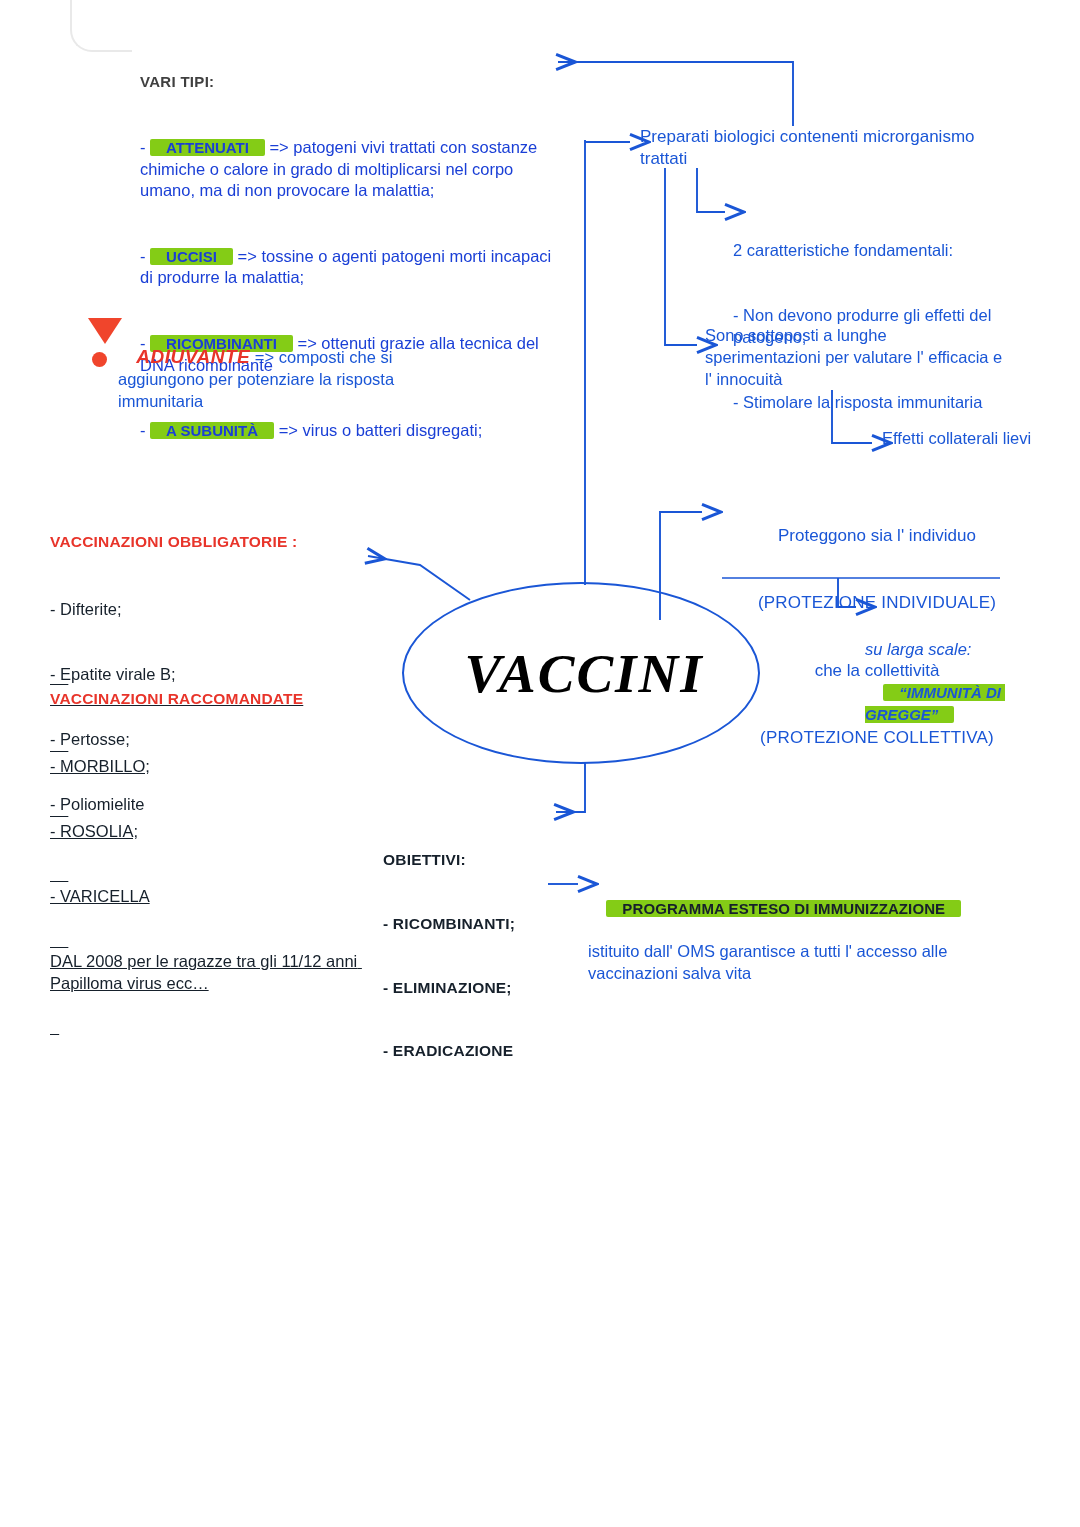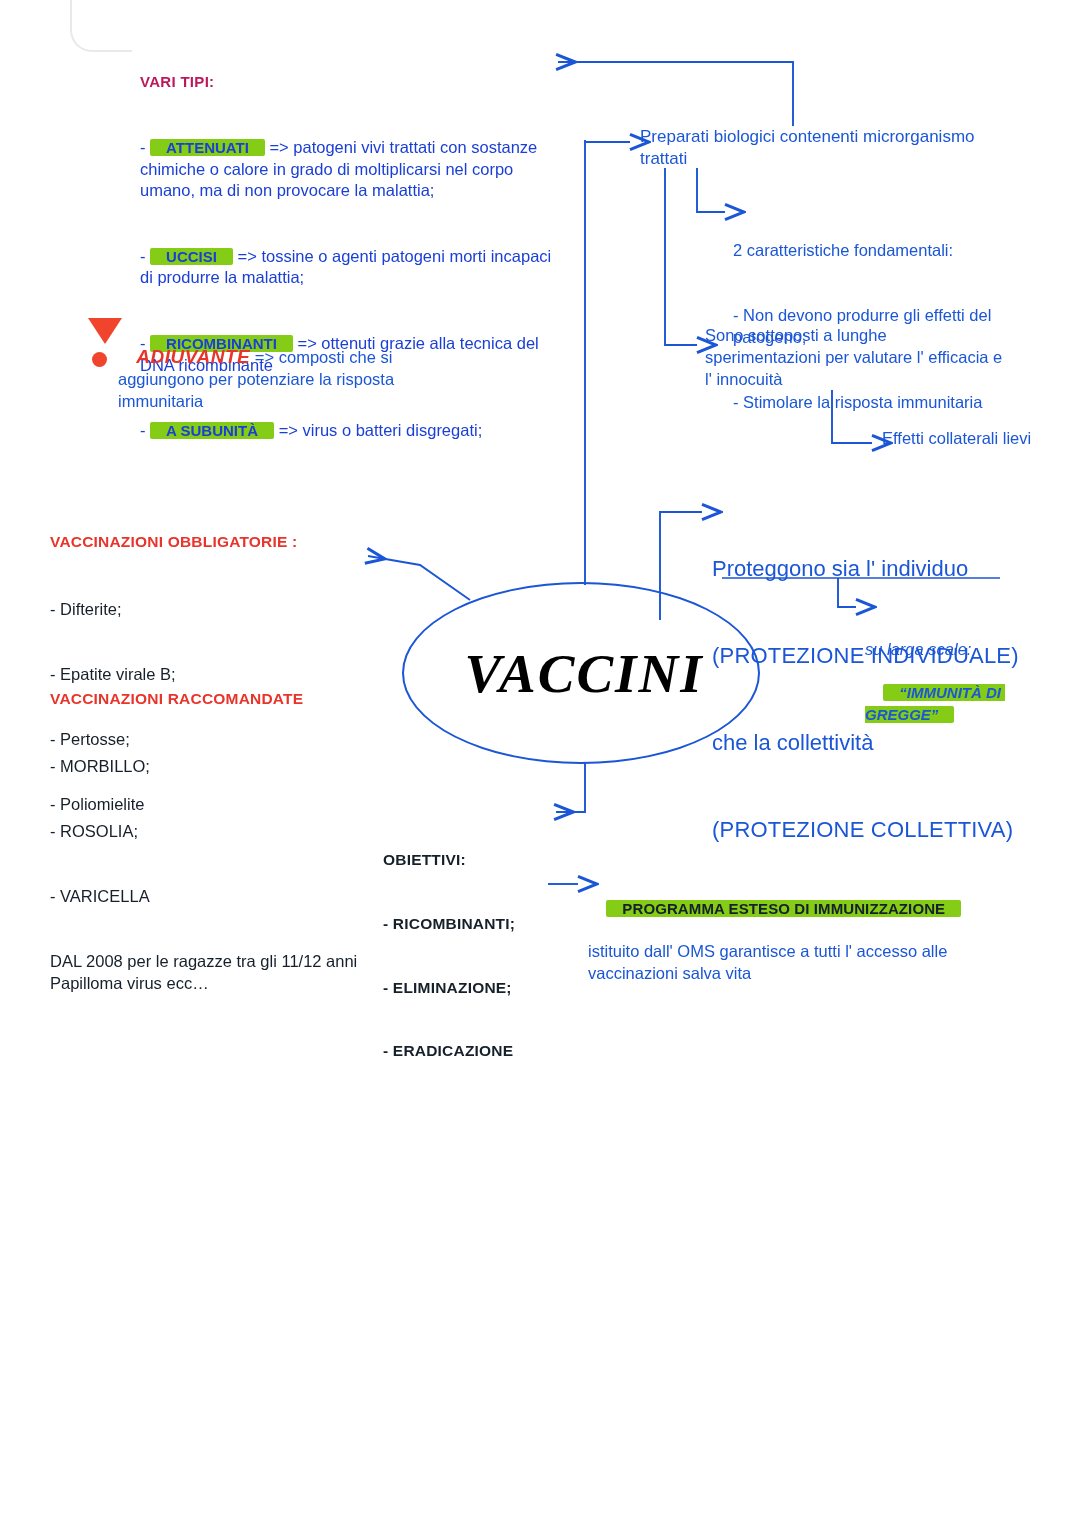--- a/index.html
+++ b/index.html
@@ -46,21 +46,21 @@
   
   #vari-tipi {
     left: 140px; top: 28px; width: 420px;
     font-size: 16.5px;
     color: #1a3fd6;
   }
   #vari-tipi .hdr {
     font-weight: bold;
     letter-spacing: .3px;
     font-size: 15px;
-    color: #be185d;
+    color: #404040;
     display: block;
     margin-bottom: 2px;
   }
   #vari-tipi .line { display: block; }
   #vari-tipi .term { font-weight: bold; font-size: 15px; }
 
   #adiuvante {
     left: 118px; top: 322px; width: 340px;
     font-size: 16.5px;
   }
@@ -102,42 +102,44 @@
     display: block;
     margin-bottom: 3px;
   }
   #obbligatorie .line,
   #raccomandate .line { display: block; }
 
   #raccomandate {
     left: 50px; top: 645px; width: 340px;
     font-size: 16.5px;
     color: #16202b;
+    text-decoration: underline;
   }
   #raccomandate .note { display: block; }
 
   #preparati {
     left: 640px; top: 126px; width: 340px;
     font-size: 17px;
   }
   #carat {
     left: 733px; top: 196px; width: 330px;
     font-size: 16.5px;
   }
   #sottoposti {
     left: 705px; top: 325px; width: 300px;
     font-size: 16.5px;
   }
   #effetti {
     left: 882px; top: 428px; width: 200px;
     font-size: 16.5px;
   }
   #proteggono {
-    left: 712px; top: 496px; width: 330px;
-    font-size: 22px;
+    left: 712px; top: 480px; width: 330px;
+    font-size: 17px;
+    text-align: center;
   }
   #proteggono .caps { letter-spacing: .2px; }
   #larga {
     left: 865px; top: 595px; width: 210px;
     font-size: 16.5px;
     font-style: italic;
   }
   #larga .q { font-weight: bold; font-size: 15px; margin-top: 16px; }
 
   #obiettivi {

